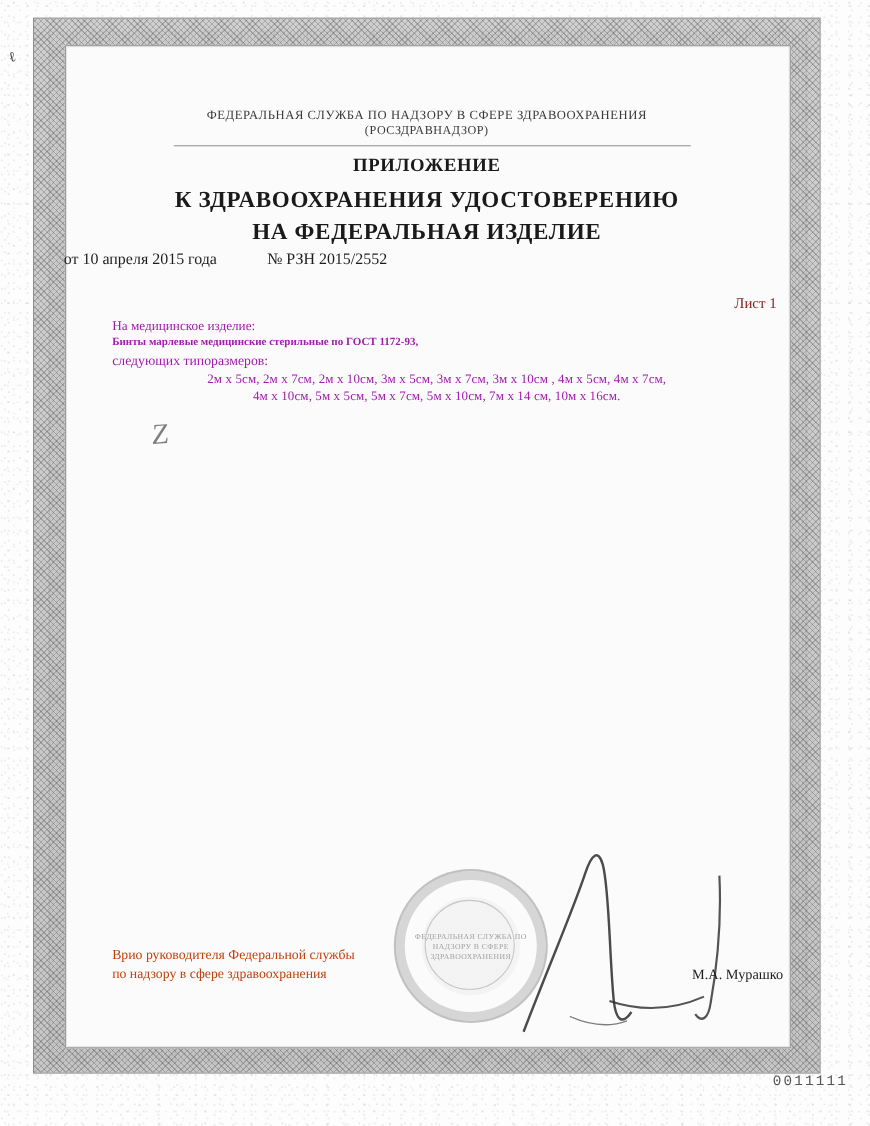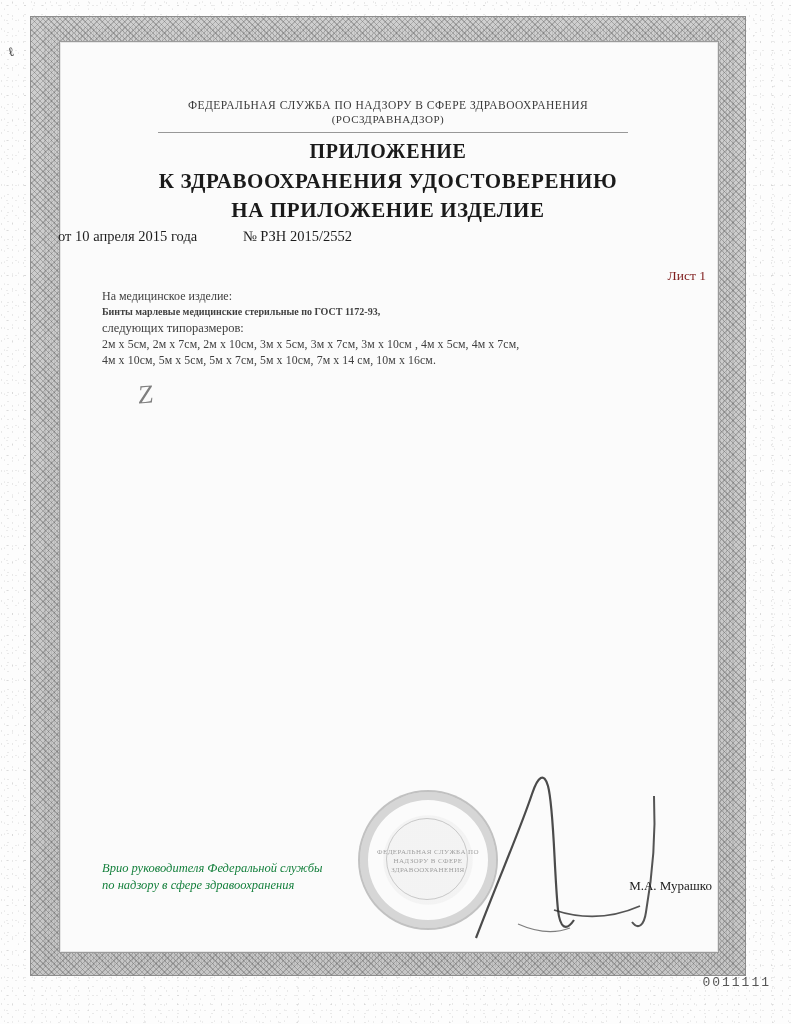--- a/index.html
+++ b/index.html
@@ -110,21 +110,21 @@
   }
 
   .title1, .title2, .title3 {
     position: absolute;
     left: 0; width: 660px;
     text-align: center;
     font-weight: bold;
     color: #1a1a1a;
     letter-spacing: .6px;
   }
-  .title1 { top: 100px; font-size: 20px; }
+  .title1 { top: 100px; font-size: 17px; }
   .title2 { top: 129px; font-size: 21px; }
   .title3 { top: 158px; font-size: 21px; }
 
   .dateline {
     position: absolute;
     top: 188px; left: 0; width: 660px;
     font-size: 14.5px;
     color: #1d1d1d;
   }
   .dateline .num { margin-left: 42px; }
@@ -135,49 +135,48 @@
     font-size: 13.5px;
     color: #7f1d1d;
   }
 
   
   .body-block {
     position: absolute;
     top: 248px; left: 44px; width: 590px;
     font-size: 12.5px;
     line-height: 16px;
-    color: #404040;
+    color: #a21caf;
   }
   .body-block .lead { font-size: 12px; }
   .body-block .product {
     font-weight: bold;
     font-size: 10px;
   }
-  .body-block .sizes { font-size: 11.8px; letter-spacing: .1px; }
+  .body-block .sizes { font-size: 11.8px; letter-spacing: .1px; text-align: center; }
 
   
   .hand-z {
     position: absolute;
     top: 340px; left: 80px;
     font-family: "Liberation Serif", serif;
     font-size: 26px;
     color: #555;
     transform: rotate(-4deg) skewX(-6deg);
     opacity: .75;
   }
 
   
   .sign-block {
     position: absolute;
     left: 44px; top: 820px;
     width: 590px;
     font-size: 12.5px;
     line-height: 17px;
-    color: #15803d;
-    font-style: italic;
+    color: #c2410c;
   }
   .sign-name {
     position: absolute;
     right: 6px; top: 838px;
     font-size: 13px;
     color: #1c1c1c;
   }
 
   
   .stamp {
@@ -238,21 +237,21 @@
 
     <div class="org-line">
       <div class="l1">ФЕДЕРАЛЬНАЯ СЛУЖБА ПО НАДЗОРУ В СФЕРЕ ЗДРАВООХРАНЕНИЯ</div>
       <div class="l2">(РОСЗДРАВНАДЗОР)</div>
     </div>
 
     <div class="hr-top"></div>
 
     <div class="title1">ПРИЛОЖЕНИЕ</div>
     <div class="title2">К ЗДРАВООХРАНЕНИЯ УДОСТОВЕРЕНИЮ</div>
-    <div class="title3">НА ПРИЛОЖЕНИЕ ИЗДЕЛИЕ</div>
+    <div class="title3">НА ФЕДЕРАЛЬНАЯ ИЗДЕЛИЕ</div>
 
     <div class="dateline">
       <span>от  10 апреля 2015 года</span>
       <span class="num">№  РЗН 2015/2552</span>
     </div>
 
     <div class="sheet-no">Лист 1</div>
 
     <div class="body-block">
       <div class="lead">На медицинское изделие:</div>

